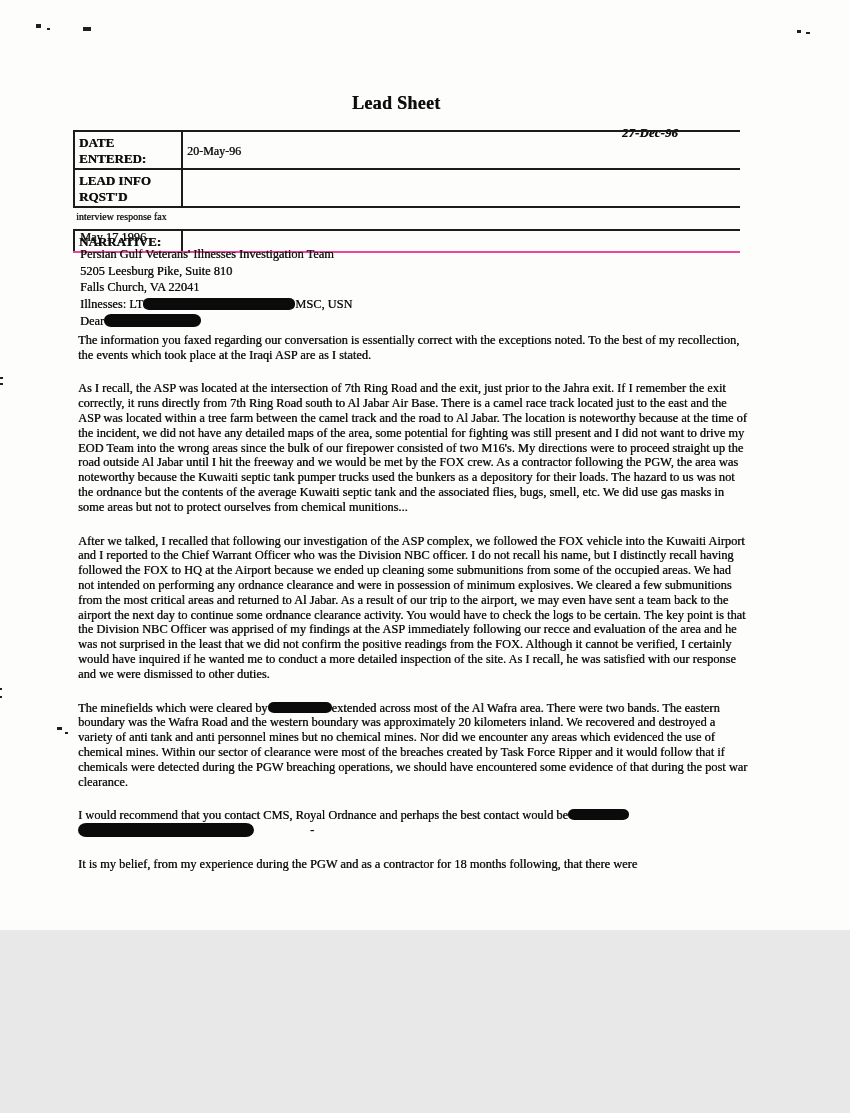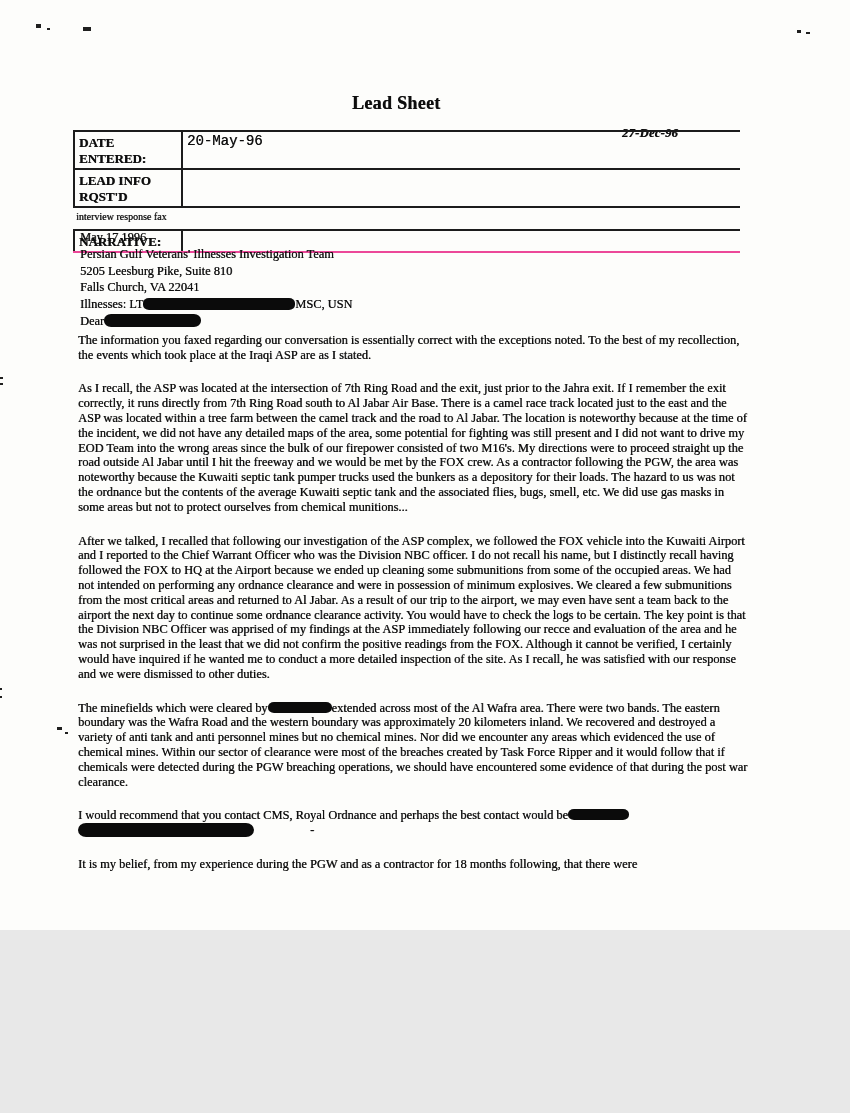--- a/index.html
+++ b/index.html
@@ -25,21 +25,21 @@
   .lt-row {
     display:flex; align-items:stretch; box-sizing:border-box;
     border-top:2px solid #1c1c1c; min-height:23px;
   }
   .lt-row:last-child { border-bottom:2px solid #ec4899; }
   .lt-label {
     width:110px; box-sizing:border-box; flex:0 0 110px;
     border-left:2px solid #1c1c1c; border-right:2px solid #1c1c1c;
     font-weight:bold; font-size:13px; padding:3px 0 1px 4px;
   }
-  .lt-value { flex:1; font-size:14px; padding:1px 0 1px 4px;font-family:Liberation Mono, monospace; }
+  .lt-value { flex:1; font-size:12px; padding:12px 0 1px 4px; }
   .lt-full  { font-size:10px; padding:3px 0 1px 3px; }
 
   
   .letter {
     position:absolute; left:78px; top:228px; width:670px;
     font-size:12.4px; line-height:14.8px;
   }
   .letter .line { margin:2px; }
   .letter p { margin:0; }
   .letter p.para { margin-top:19px; }

